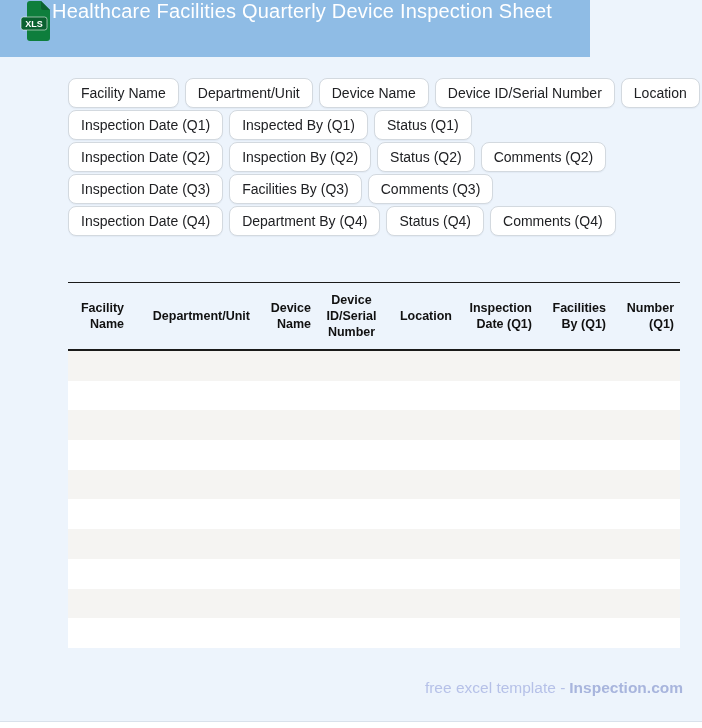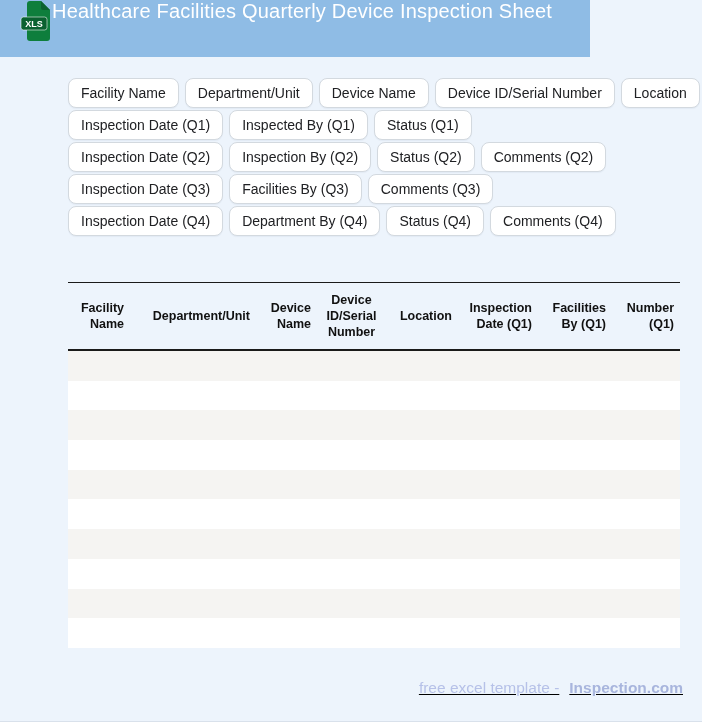--- a/index.html
+++ b/index.html
@@ -69,21 +69,21 @@
   .th:nth-child(5){width:70px;}
   .th:nth-child(6){width:80px;}
   .th:nth-child(7){width:74px;}
   .th:nth-child(8){width:68px;}
   .tr{height:29.7px;}
   .tr:nth-child(odd){background:var(--stripe);}
   .tr:nth-child(even){background:#ffffff;}
   
   .footer{
     position:absolute;right:19px;top:679px;
-    display:flex;align-items:baseline;gap:10px;font-size:15.5px;text-decoration:underline;
+    display:flex;align-items:baseline;gap:4px;font-size:15.5px;
   }
   .footer-prefix{color:var(--footer-prefix);}
   .footer-brand{color:var(--footer-brand);font-weight:bold;text-decoration:none;}
 </style>
 </head>
 <body>
 
 <div class="canvas">
 
   <div class="header">

